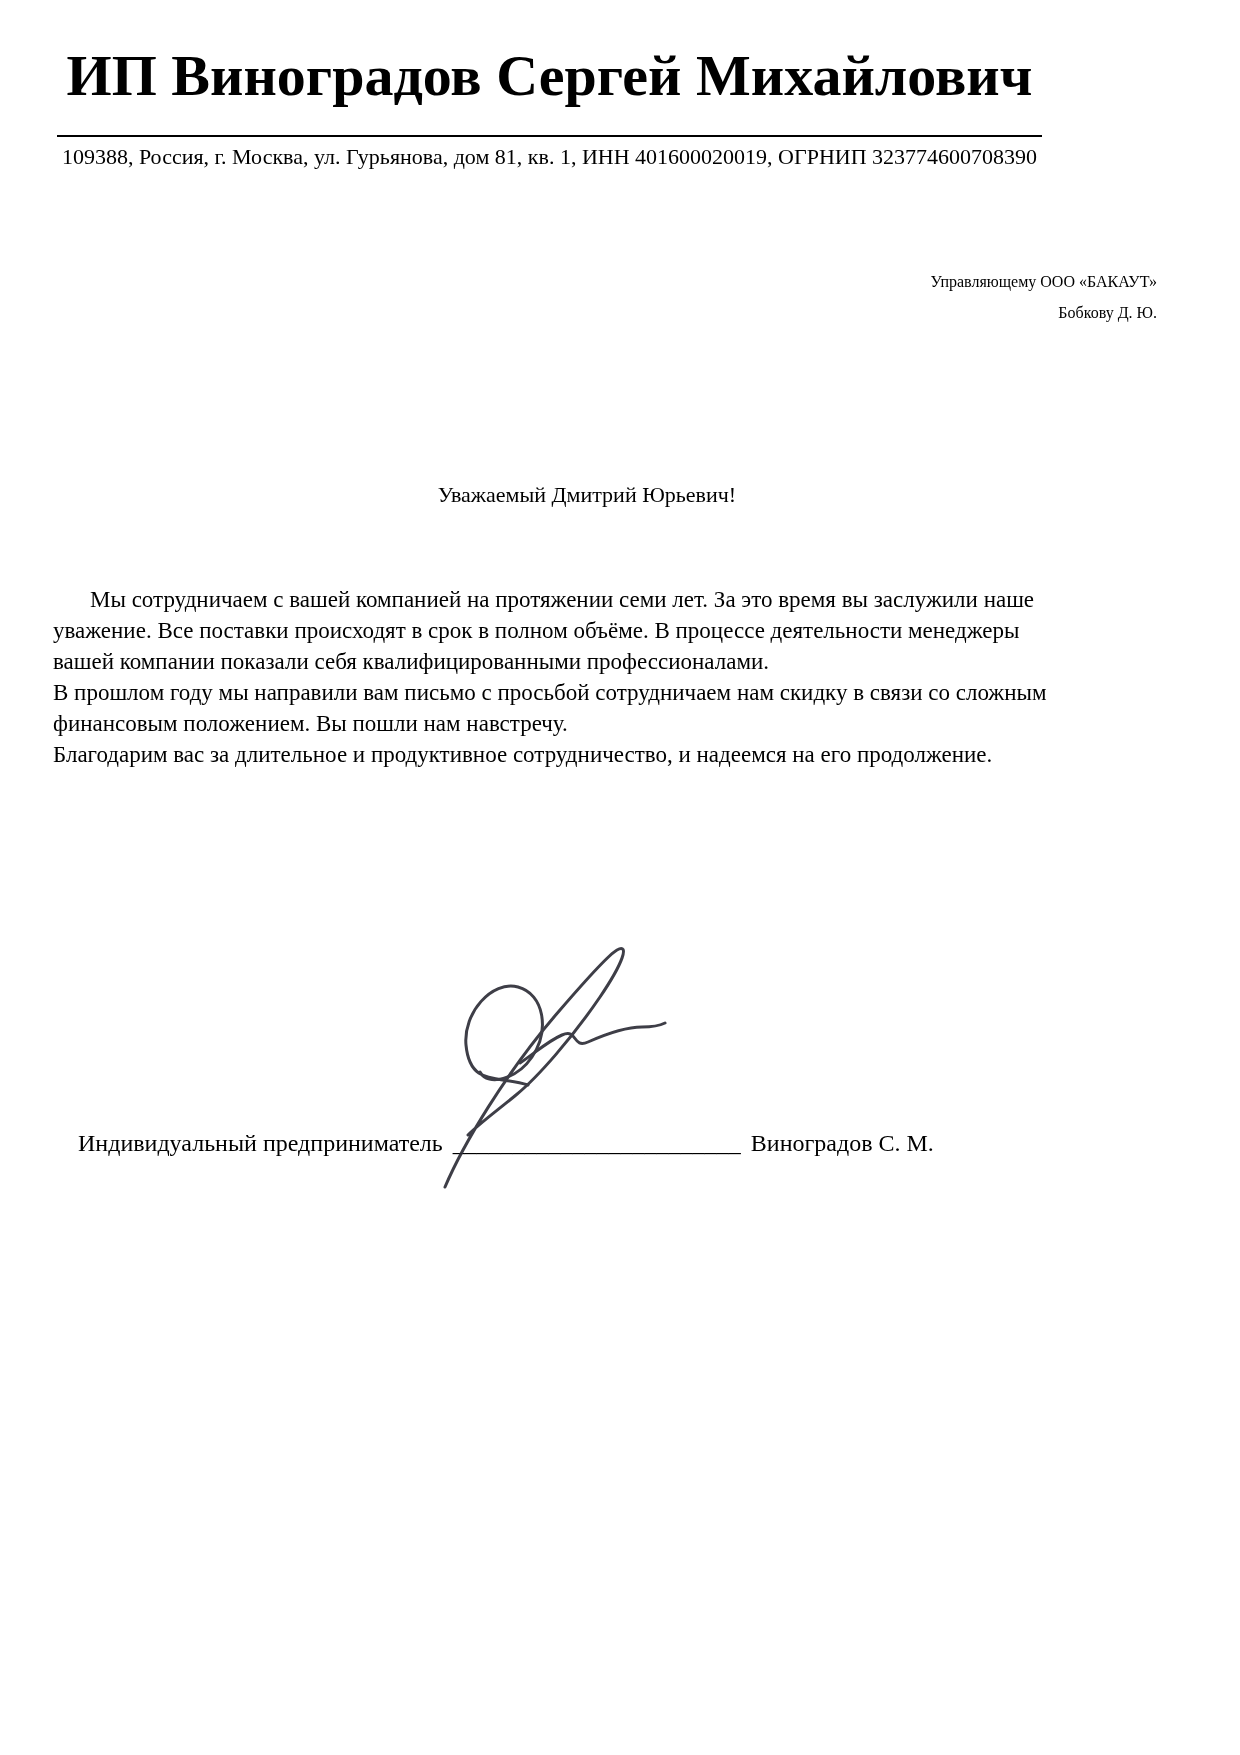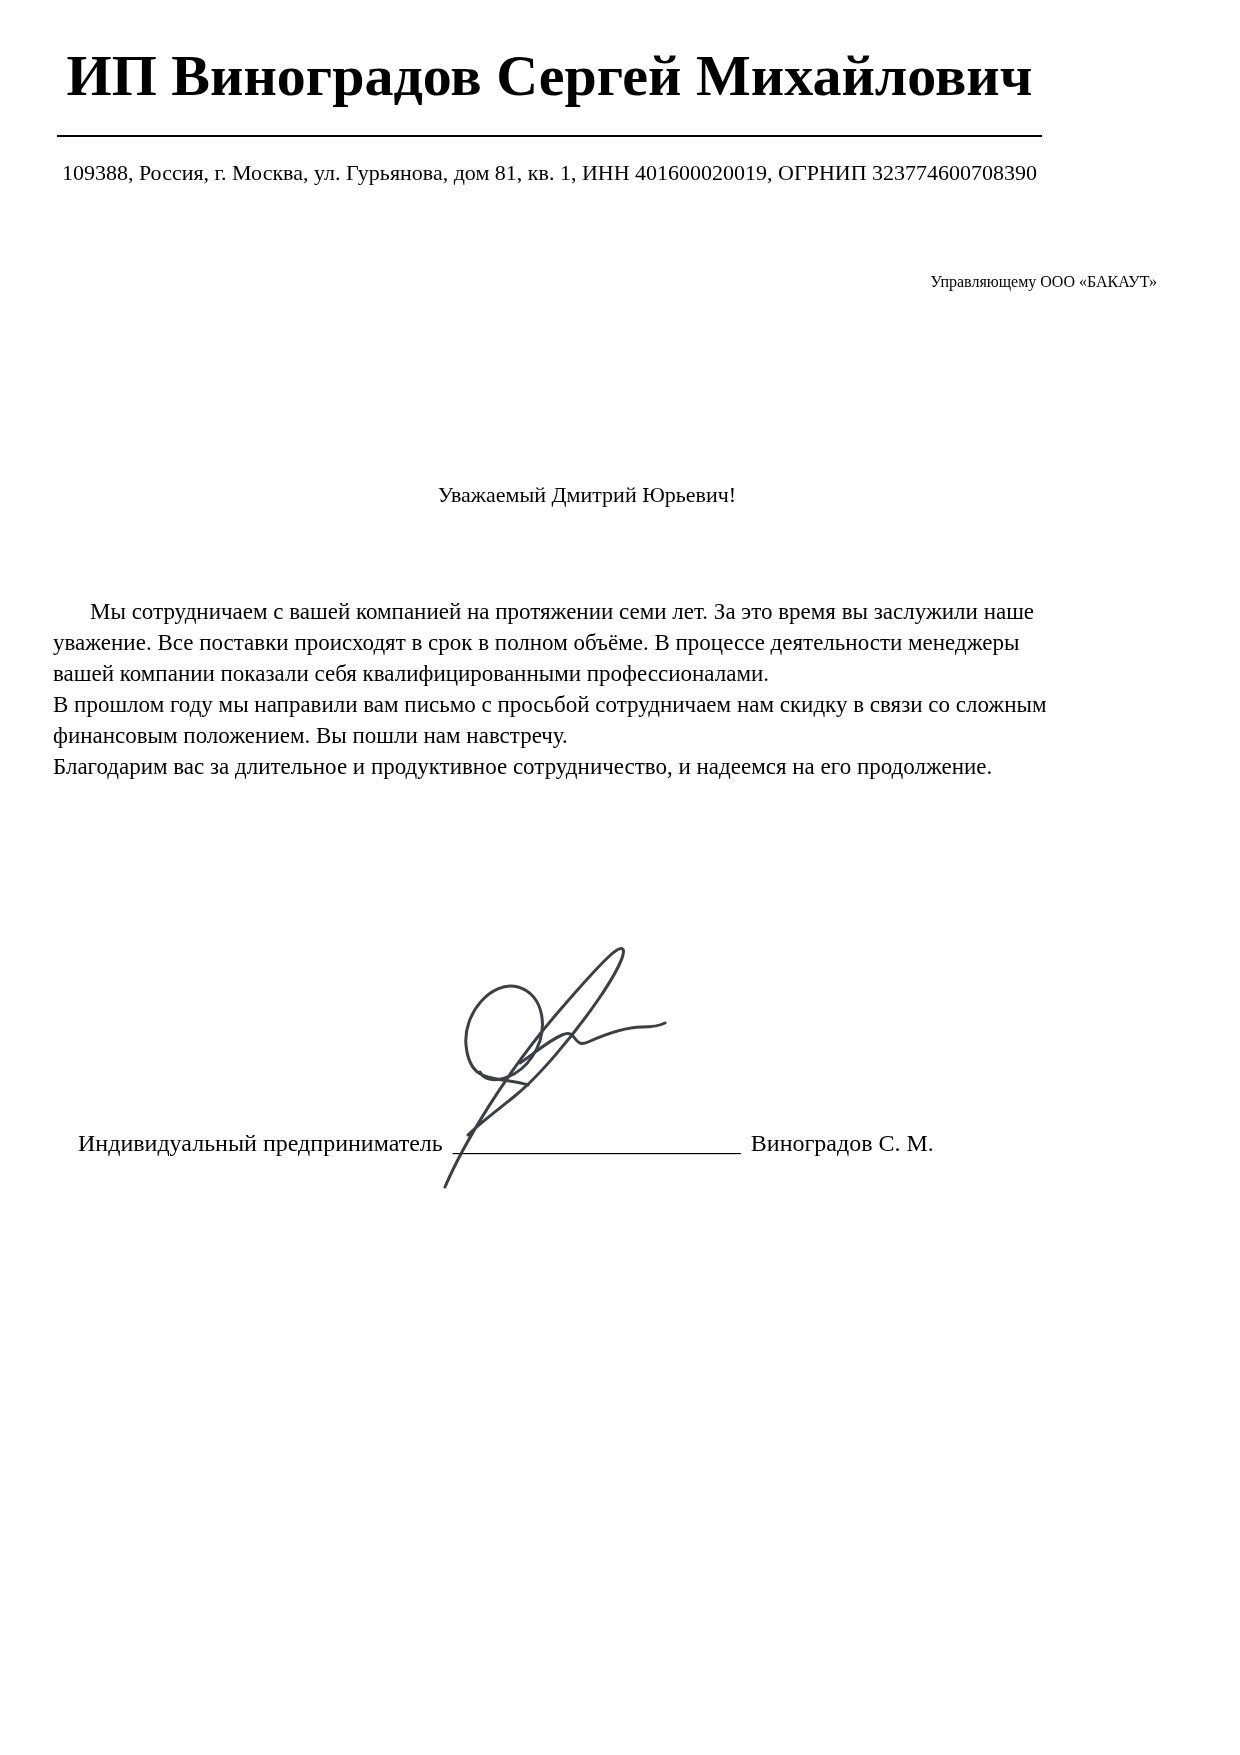--- a/index.html
+++ b/index.html
@@ -30,21 +30,21 @@
     white-space: nowrap;
     letter-spacing: 0px;
   }
   .letterhead-divider {
     margin-top: 26px;
     border-bottom: 2px solid #000000;
     height: 0;
     width: 100%;
   }
   .letterhead-address {
-    margin-top: 22px;
+    margin-top: 6px;
     font-size: 22px;
     line-height: 27px;
     white-space: nowrap;
   }
   .recipient-block {
     position: absolute;
     left: 57px;
     top: 266px;
     width: 1100px;
     text-align: right;
@@ -66,21 +66,20 @@
     top: 584px;
     width: 1030px;
     font-size: 23px;
     line-height: 31px;
   }
   .letter-body p {
     margin: 0;
   }
   .letter-body p.indent-first {
     text-indent: 37px;
-    margin-top: 12px;
   }
   .signature-row {
     position: absolute;
     left: 78px;
     top: 1128px;
     font-size: 24px;
     line-height: 31px;
     white-space: nowrap;
   }
   .signature-row .gap {
@@ -102,20 +101,21 @@
 <div class="page">
 
   <div class="letterhead">
     <div class="letterhead-title">ИП Виноградов Сергей Михайлович</div>
     <div class="letterhead-divider"></div>
     <div class="letterhead-address">109388, Россия, г. Москва, ул. Гурьянова, дом 81, кв. 1, ИНН 401600020019, ОГРНИП 323774600708390</div>
   </div>
 
   <div class="recipient-block">
     <div>Управляющему ООО «БАКАУТ»</div>
+    <div>Бобкову Д. Ю.</div>
   </div>
 
   <div class="salutation">Уважаемый Дмитрий Юрьевич!</div>
 
   <div class="letter-body">
     <p class="indent-first">Мы сотрудничаем с вашей компанией на протяжении семи лет. За это время вы заслужили наше уважение. Все поставки происходят в срок в полном объёме. В процессе деятельности менеджеры вашей компании показали себя квалифицированными профессионалами.</p>
     <p>В прошлом году мы направили вам письмо с просьбой сотрудничаем нам скидку в связи со сложным финансовым положением. Вы пошли нам навстречу.</p>
     <p>Благодарим вас за длительное и продуктивное сотрудничество, и надеемся на его продолжение.</p>
   </div>
 

